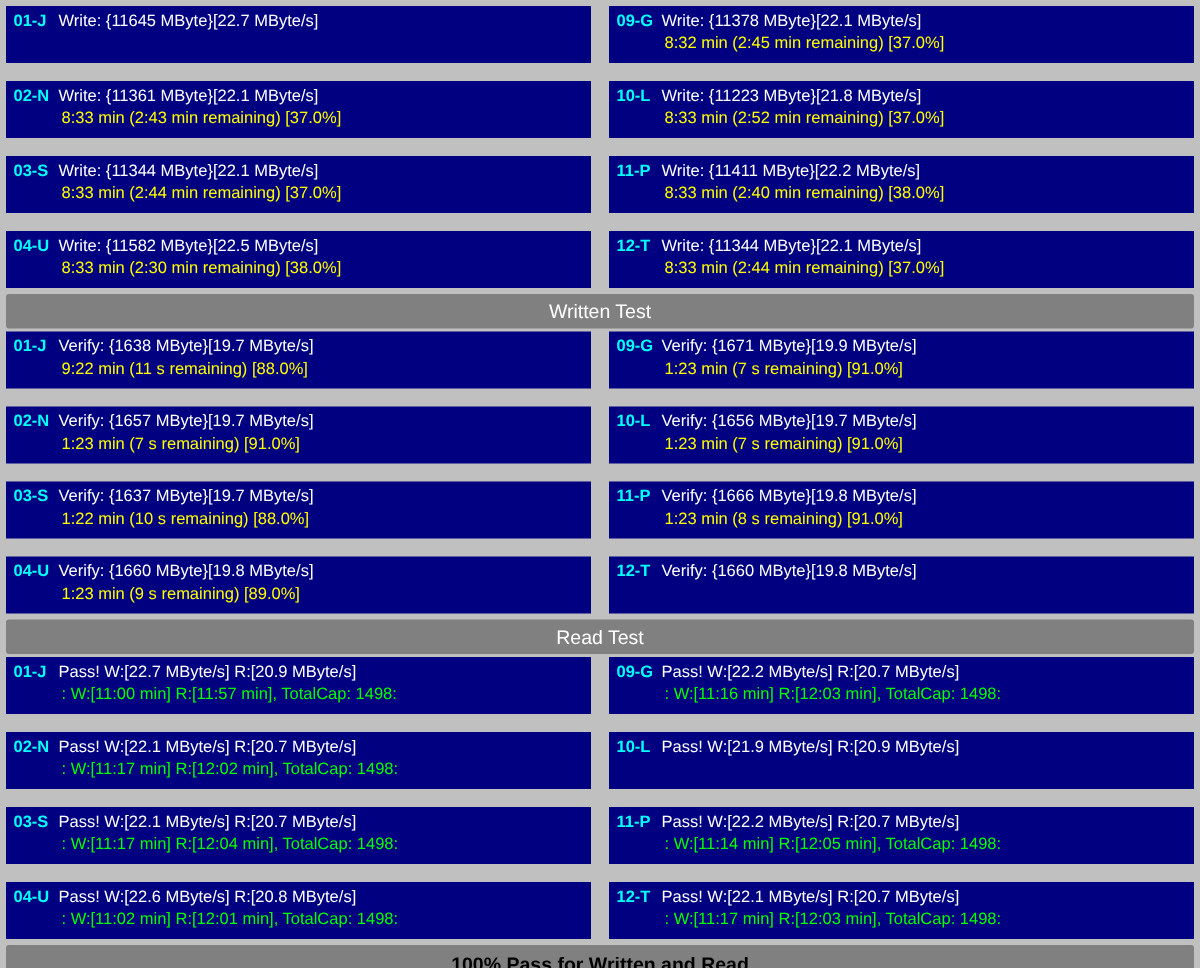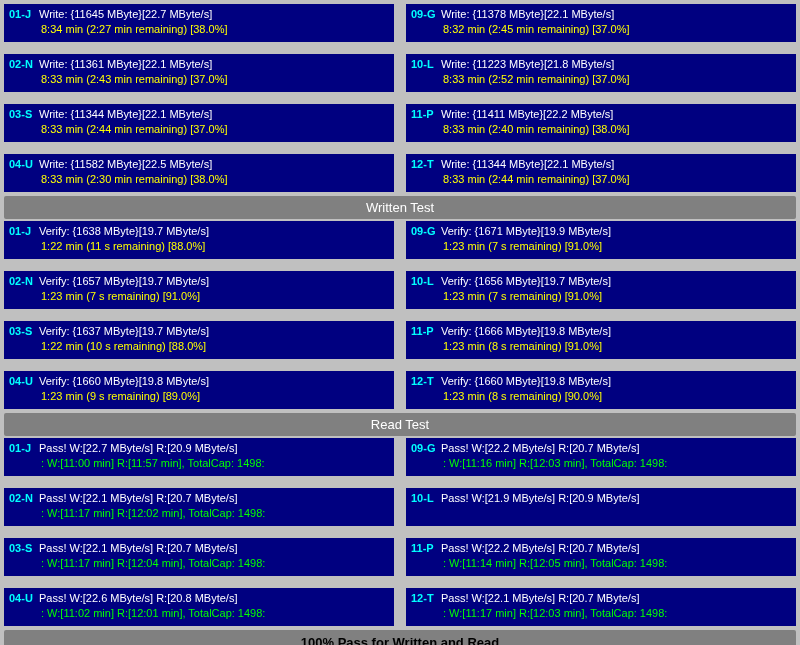--- a/index.html
+++ b/index.html
@@ -98,21 +98,20 @@
 
   <div class="section">
     <div class="grid-2col">
 
       <div>
         <div class="cell">
           <div class="line1">
             <span class="device-label highlight-cyan">01-J</span>
             <span class="cell-text-l1">Write: {11645 MByte}[22.7 MByte/s]</span>
           </div>
-          <div class="line2">8:34 min (2:27 min remaining)  [38.0%]</div>
         </div>
       </div>
 
       <div>
         <div class="cell">
           <div class="line1">
             <span class="device-label highlight-cyan">09-G</span>
             <span class="cell-text-l1">Write: {11378 MByte}[22.1 MByte/s]</span>
           </div>
           <div class="line2">8:32 min (2:45 min remaining)  [37.0%]</div>
@@ -182,21 +181,21 @@
 
   <div class="section">
     <div class="grid-2col">
 
       <div>
         <div class="cell">
           <div class="line1">
             <span class="device-label highlight-cyan">01-J</span>
             <span class="cell-text-l1">Verify: {1638 MByte}[19.7 MByte/s]</span>
           </div>
-          <div class="line2">1:22 min (11 s remaining)   [88.0%]</div>
+          <div class="line2">9:22 min (11 s remaining)   [88.0%]</div>
         </div>
       </div>
       <div>
         <div class="cell">
           <div class="line1">
             <span class="device-label highlight-cyan">09-G</span>
             <span class="cell-text-l1">Verify: {1671 MByte}[19.9 MByte/s]</span>
           </div>
           <div class="line2">1:23 min (7 s remaining)   [91.0%]</div>
         </div>
@@ -248,21 +247,20 @@
           </div>
           <div class="line2">1:23 min (9 s remaining)   [89.0%]</div>
         </div>
       </div>
       <div>
         <div class="cell">
           <div class="line1">
             <span class="device-label highlight-cyan">12-T</span>
             <span class="cell-text-l1">Verify: {1660 MByte}[19.8 MByte/s]</span>
           </div>
-          <div class="line2">1:23 min (8 s remaining)   [90.0%]</div>
         </div>
       </div>
 
     </div>
   </div>
 
   <div class="section-label">Read Test</div>
 
   <div class="section">
     <div class="grid-2col">

